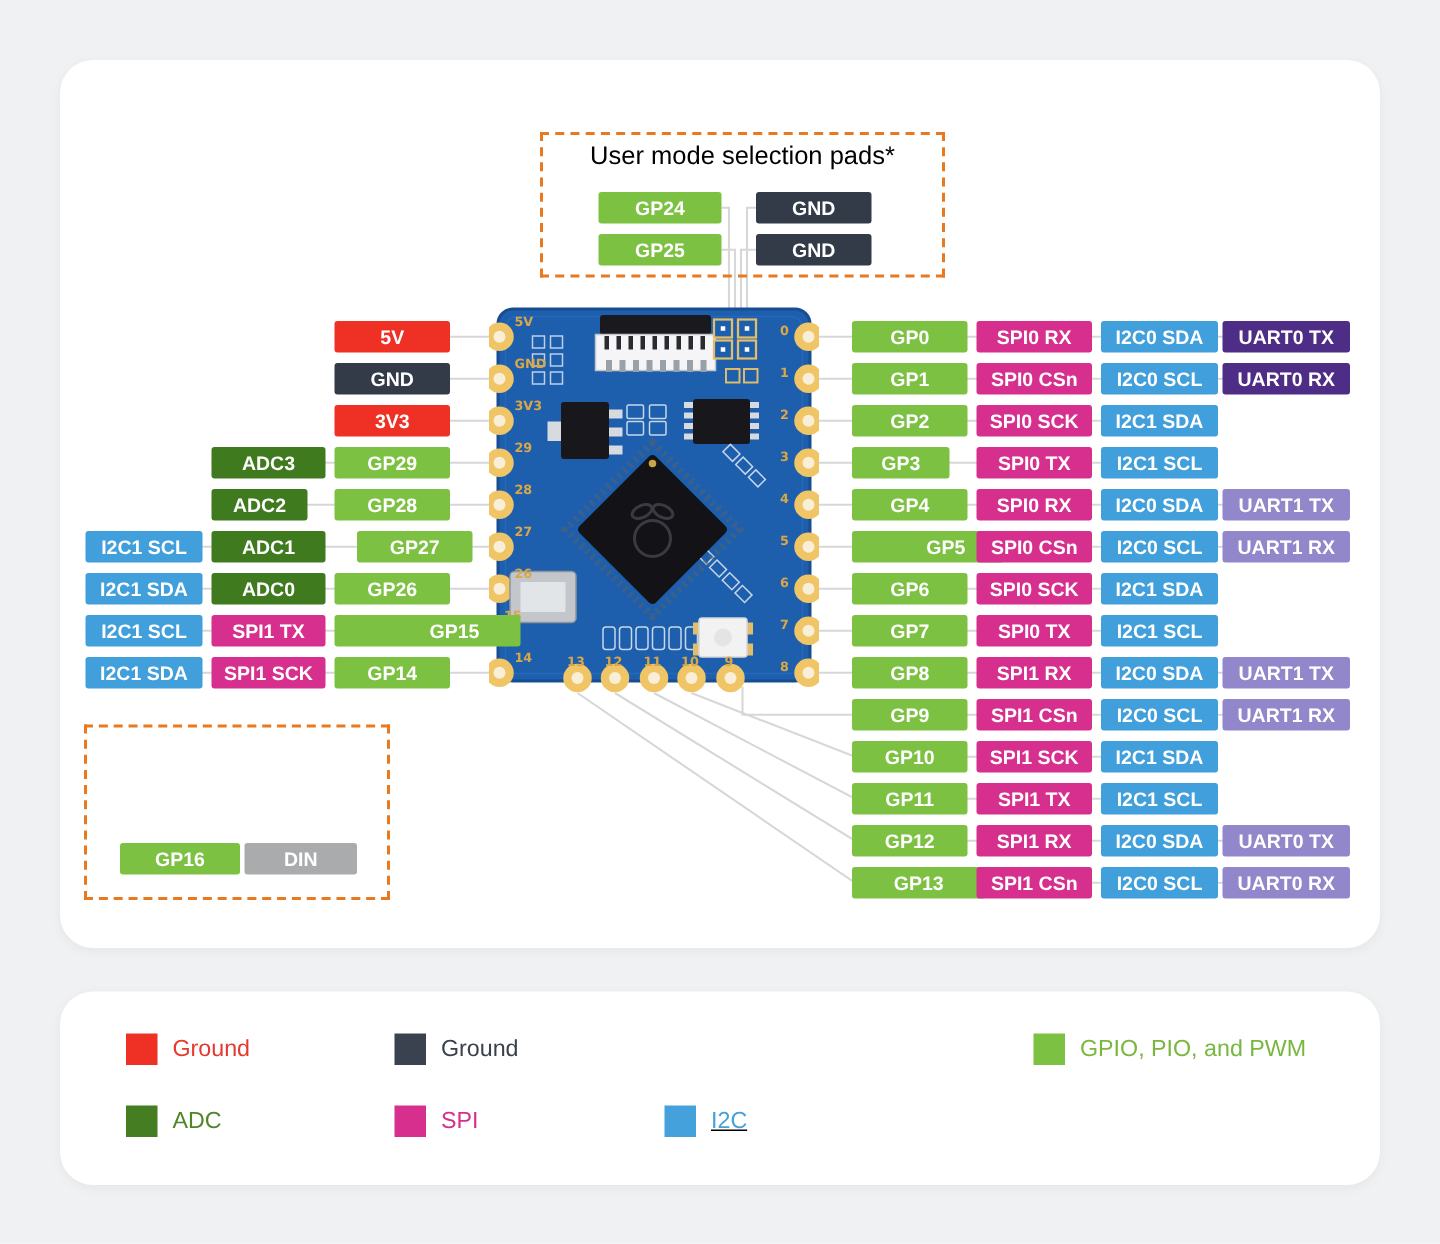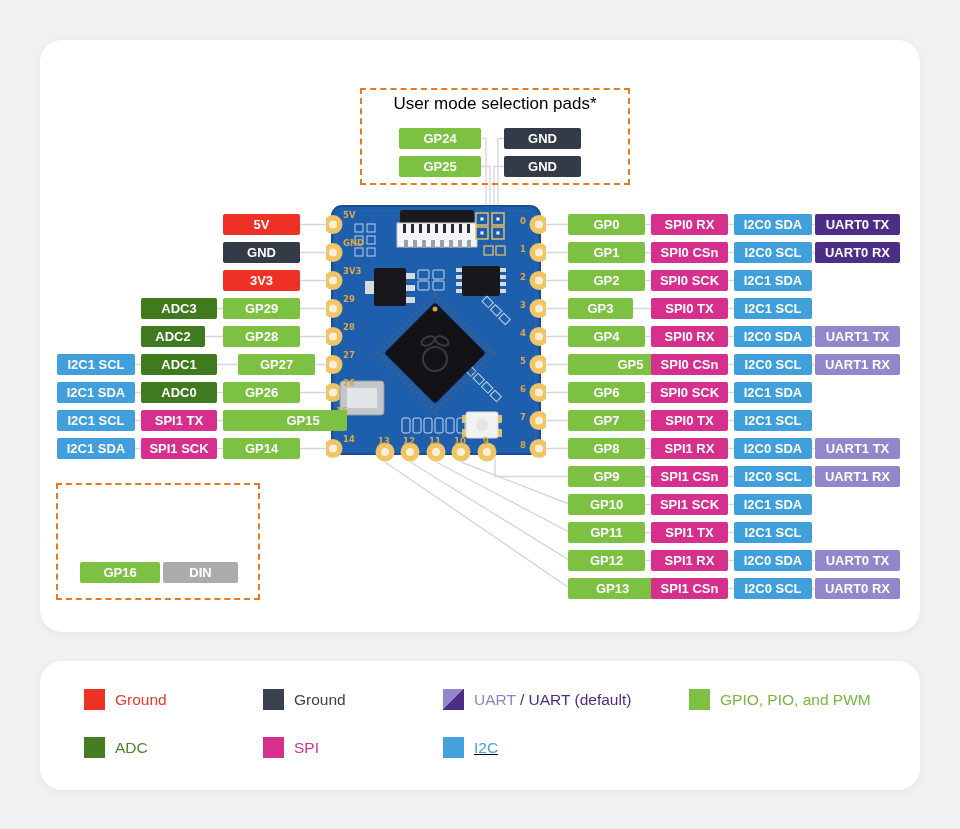--- a/index.html
+++ b/index.html
@@ -407,24 +407,20 @@
     </div>
 
   <div class="legend-item" style="left:84px;top:689px;">
     <span class="sw sw-power"></span>
     <span class="lg-label lg-power">Ground</span>
   </div>
   <div class="legend-item" style="left:263px;top:689px;">
     <span class="sw sw-ground"></span>
     <span class="lg-label lg-ground">Ground</span>
   </div>
-  <div class="legend-item" style="left:443px;top:689px;">
-    <span class="sw sw-uart"></span>
-    <span class="lg-label"><span class="lg-uartlight">UART</span><span class="lg-uartdark" style="white-space:pre;"> / </span><span class="lg-uartdark">UART (default)</span></span>
-  </div>
   <div class="legend-item" style="left:689px;top:689px;">
     <span class="sw sw-gpio"></span>
     <span class="lg-label lg-gpio">GPIO, PIO, and PWM</span>
   </div>
   <div class="legend-item" style="left:84px;top:737px;">
     <span class="sw sw-adc"></span>
     <span class="lg-label lg-adc">ADC</span>
   </div>
   <div class="legend-item" style="left:263px;top:737px;">
     <span class="sw sw-spi"></span>

